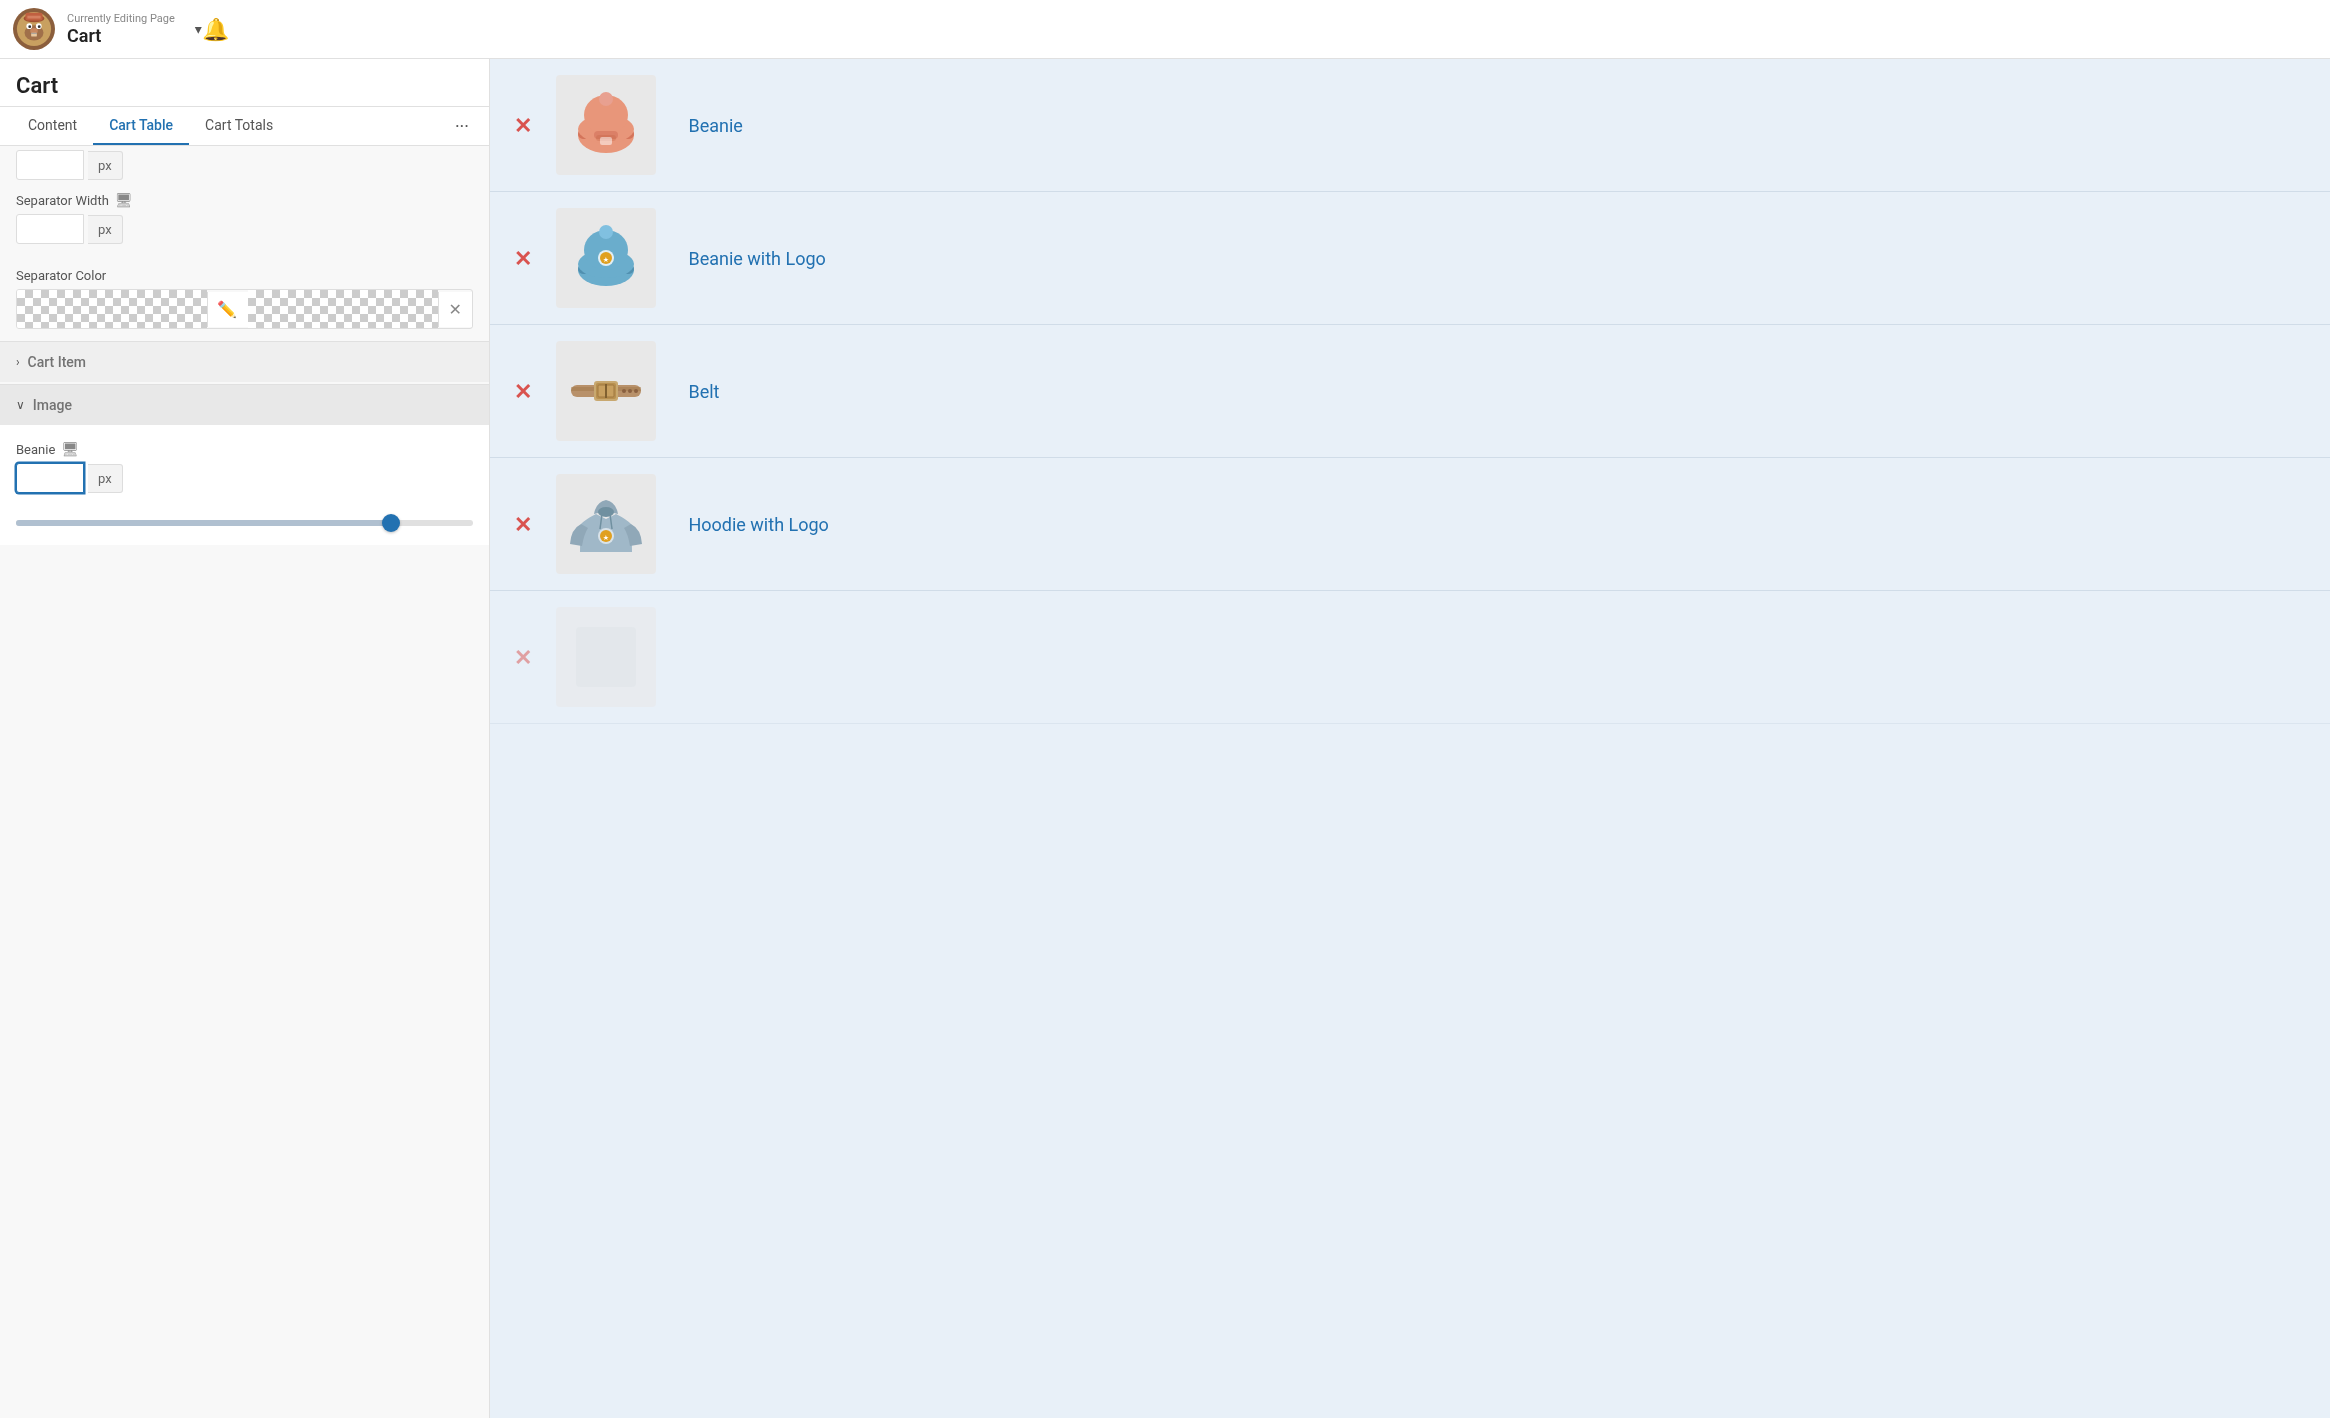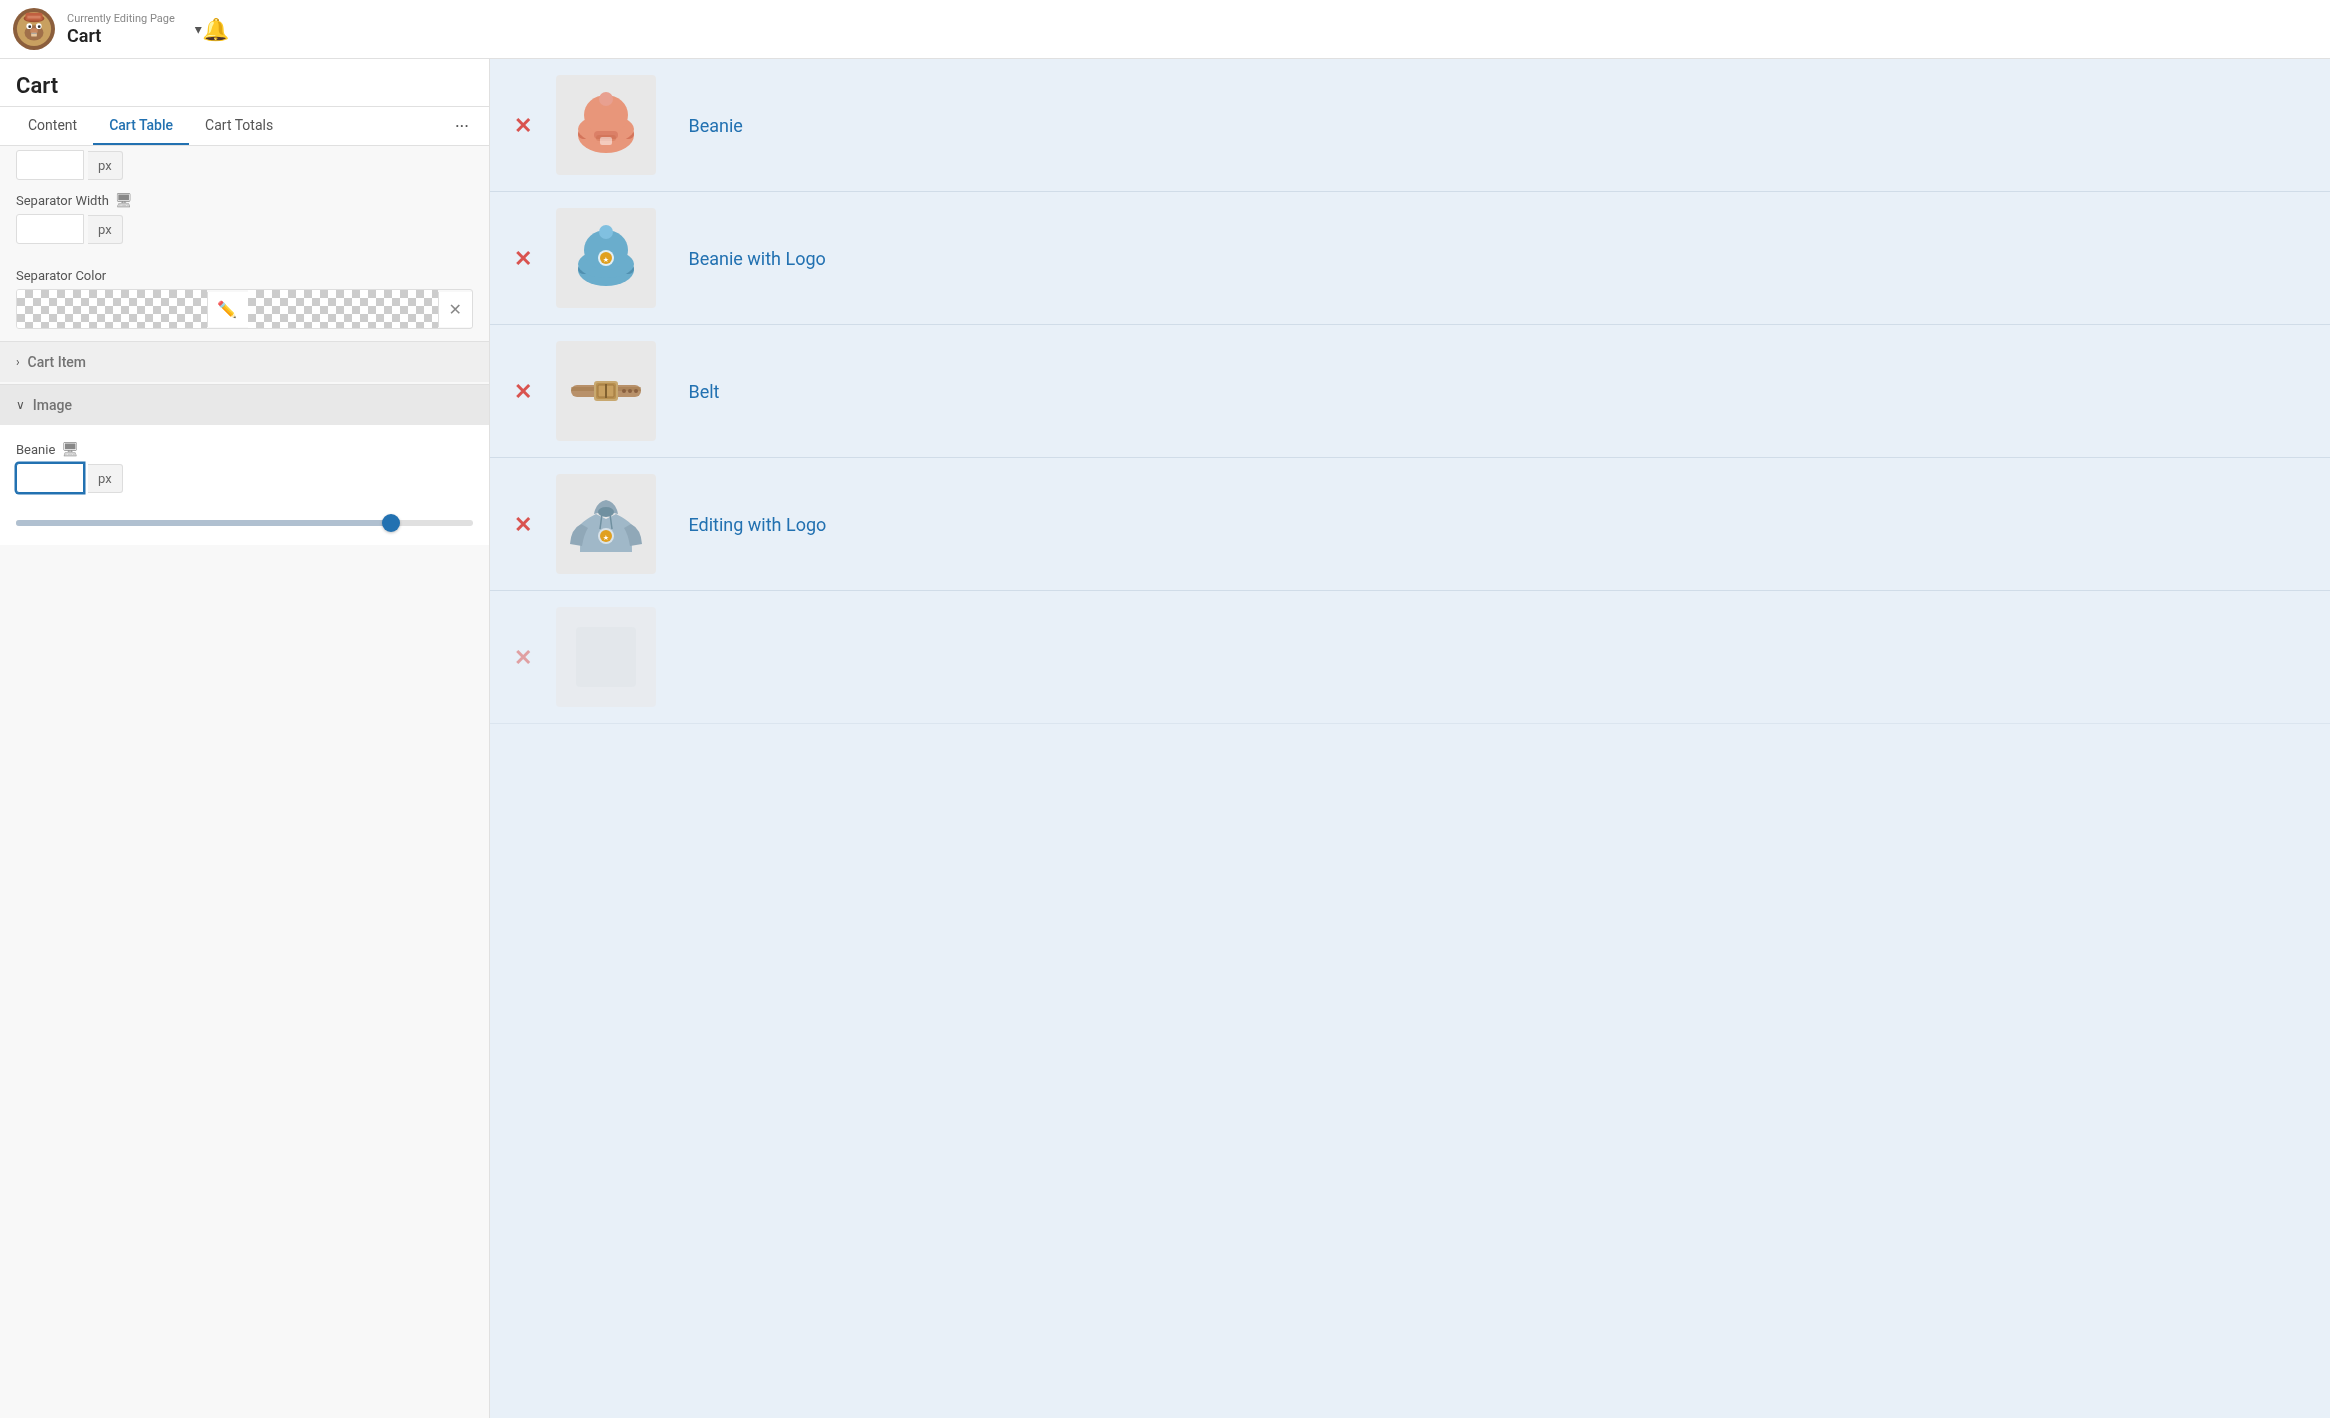--- a/index.html
+++ b/index.html
@@ -284,21 +284,21 @@
             <ellipse cx="40" cy="28" rx="8" ry="5" fill="#7090a0"></ellipse>
 
             <circle cx="40" cy="52" r="8" fill="#fff" opacity="0.6"></circle>
             <circle cx="40" cy="52" r="6" fill="#e0a020"></circle>
             <text x="40" y="56" text-anchor="middle" font-size="7" fill="#fff">★</text>
 
             <line x1="36" y1="30" x2="34" y2="45" stroke="#7090a0" stroke-width="1.5"></line>
             <line x1="44" y1="30" x2="46" y2="45" stroke="#7090a0" stroke-width="1.5"></line>
           </svg>
         </div>
-        <span class="product-name">Editing with Logo</span>
+        <span class="product-name">Hoodie with Logo</span>
       </div>
 
       <div class="cart-item" style="min-height:80px; opacity:0.5;">
         <span class="remove-btn">✕</span>
         <div class="product-img">
           <svg viewBox="0 0 80 80" xmlns="http://www.w3.org/2000/svg" width="80" height="80">
             <rect x="10" y="10" width="60" height="60" rx="4" fill="#e0e0e0"></rect>
           </svg>
         </div>
       </div>

